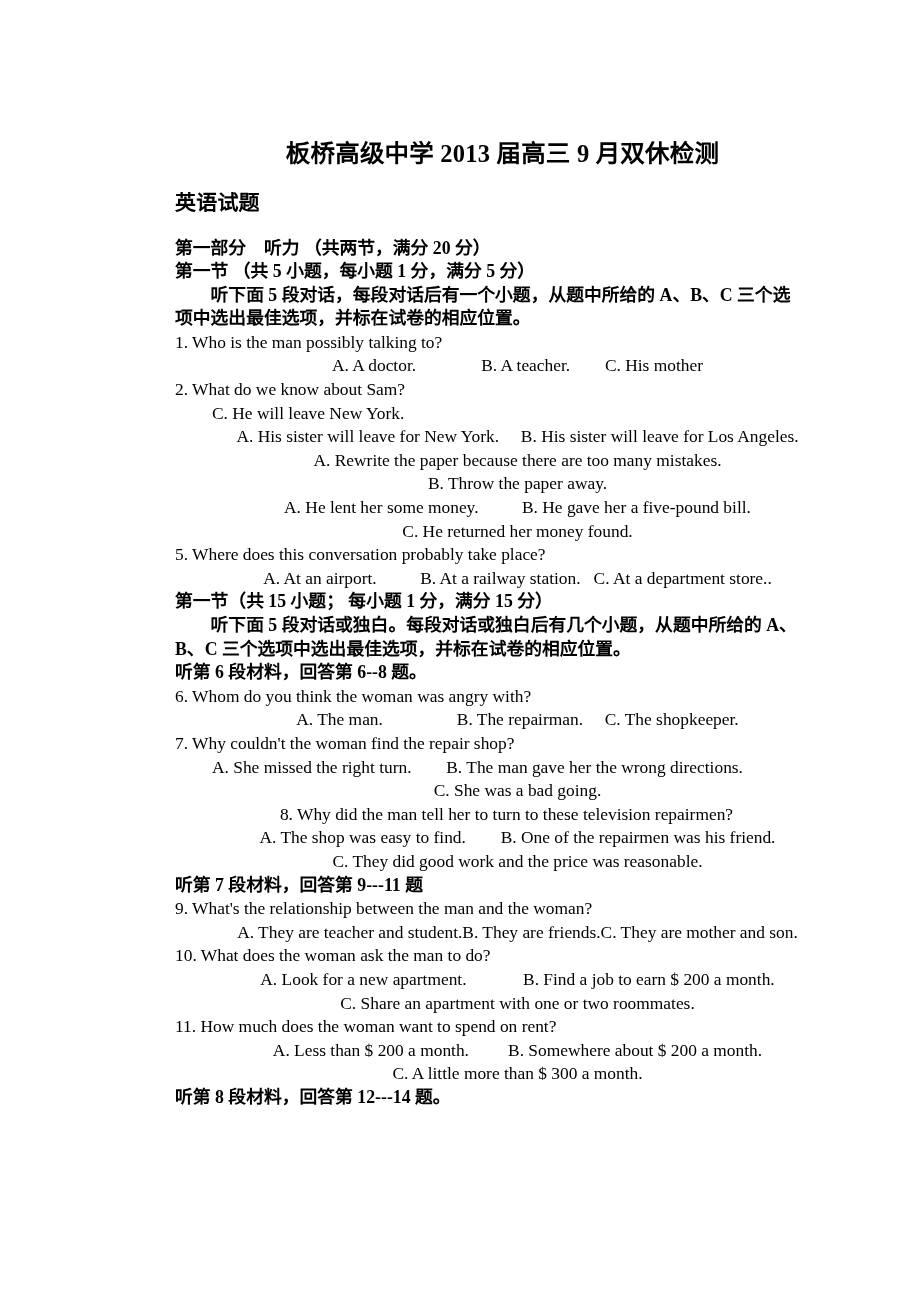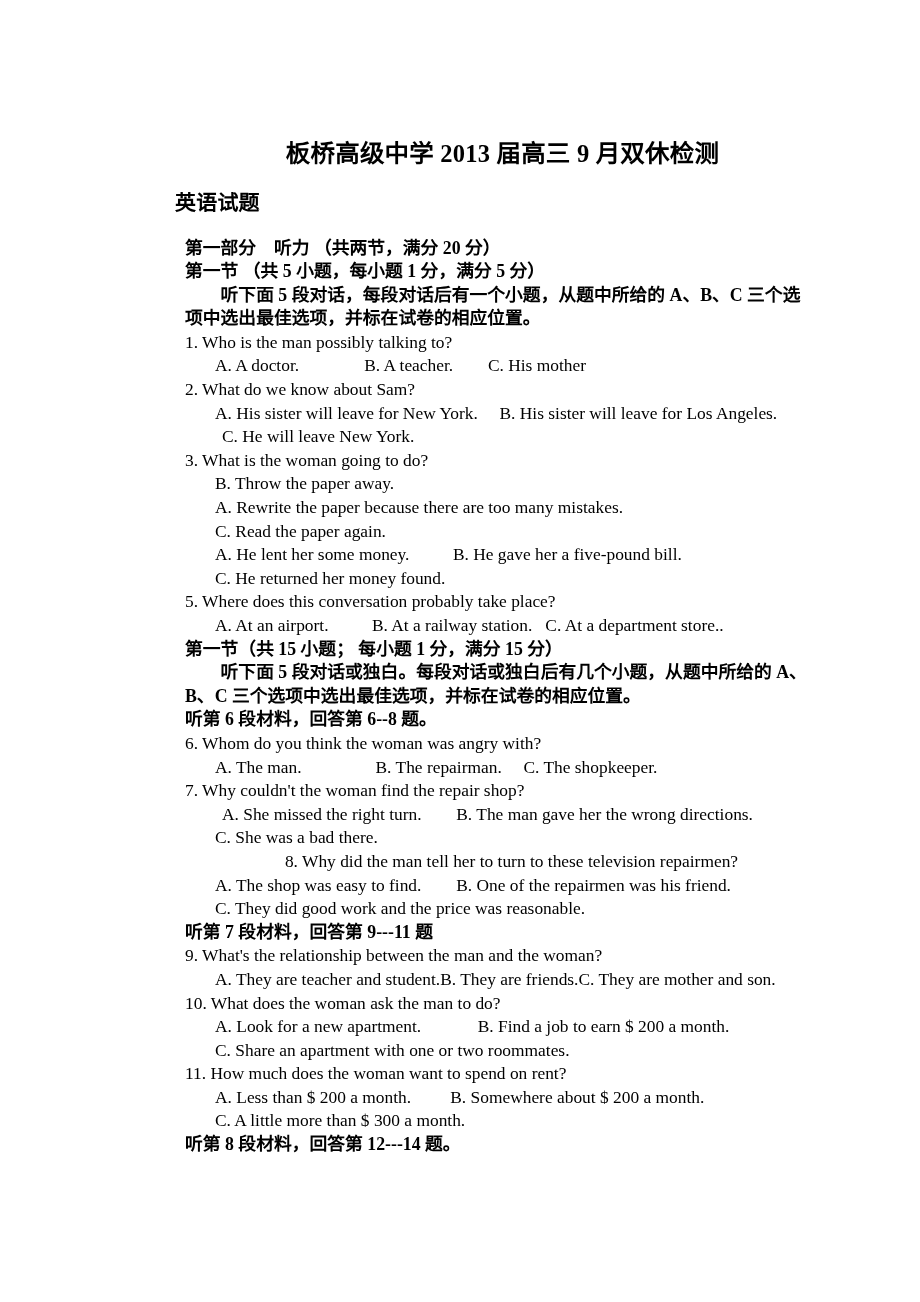--- a/index.html
+++ b/index.html
@@ -43,37 +43,36 @@
     font-weight: bold;
     font-size: 21px;
     line-height: 1;
     margin: 0;
     padding-top: 26px;
     letter-spacing: 0.2px;
   }
   
   .lines {
     margin-top: 23px;
-    margin-left: 10px;
   }
   .line {
     font-size: 17.4px;
     line-height: 23.6px;
     white-space: pre-wrap;
     margin: 0;
     text-align: left;
   }
   .line.cn {
     font-weight: bold;
     font-size: 17.8px;
   }
   
   .ind-0  { padding-left: 0; }
   .ind-q8 { padding-left: 8px; text-align: center; }
-  .ind-a  { padding-left: 30px; }
+  .ind-a  { padding-left: 30px; text-align: center; }
   .ind-a2 { padding-left: 37px; }
   .justify-cn {
     text-align: justify;
     text-justify: inter-ideograph;
   }
 </style>
 </head>
 <body>
 
 <div class="page">
@@ -90,48 +89,46 @@
       <p class="line cn ind-0">第一节 （共 5 小题，每小题 1 分，满分 5 分）</p>
 
       <p class="line cn ind-0 justify-cn">　　听下面 5 段对话，每段对话后有一个小题，从题中所给的 A、B、C 三个选</p>
 
       <p class="line cn ind-0">项中选出最佳选项，并标在试卷的相应位置。</p>
 
       <p class="line ind-0">1. Who is the man possibly talking to?</p>
       <p class="line ind-a">A. A doctor.               B. A teacher.        C. His mother</p>
 
       <p class="line ind-0">2. What do we know about Sam?</p>
+      <p class="line ind-a2">C. He will leave New York.</p>
       <p class="line ind-a">A. His sister will leave for New York.     B. His sister will leave for Los Angeles.</p>
-      <p class="line ind-a2">C. He will leave New York.</p>
 
-      <p class="line ind-0">3. What is the woman going to do?</p>
+      <p class="line ind-a">A. Rewrite the paper because there are too many mistakes.</p>
       <p class="line ind-a">B. Throw the paper away.</p>
-      <p class="line ind-a">A. Rewrite the paper because there are too many mistakes.</p>
-      <p class="line ind-a">C. Read the paper again.</p>
 
       <p class="line ind-a">A. He lent her some money.          B. He gave her a five-pound bill.</p>
       <p class="line ind-a">C. He returned her money found.</p>
 
       <p class="line ind-0">5. Where does this conversation probably take place?</p>
       <p class="line ind-a">A. At an airport.          B. At a railway station.   C. At a department store..</p>
 
       <p class="line cn ind-0">第一节（共 15 小题； 每小题 1 分，满分 15 分）</p>
 
       <p class="line cn ind-0 justify-cn">　　听下面 5 段对话或独白。每段对话或独白后有几个小题，从题中所给的 A、</p>
 
       <p class="line cn ind-0">B、C 三个选项中选出最佳选项，并标在试卷的相应位置。</p>
 
       <p class="line cn ind-0">听第 6 段材料，回答第 6--8 题。</p>
 
       <p class="line ind-0">6. Whom do you think the woman was angry with?</p>
       <p class="line ind-a">A. The man.                 B. The repairman.     C. The shopkeeper.</p>
 
       <p class="line ind-0">7. Why couldn't the woman find the repair shop?</p>
       <p class="line ind-a2">A. She missed the right turn.        B. The man gave her the wrong directions.</p>
-      <p class="line ind-a">C. She was a bad there.</p>
+      <p class="line ind-a">C. She was a bad going.</p>
 
       <p class="line ind-q8">8. Why did the man tell her to turn to these television repairmen?</p>
       <p class="line ind-a">A. The shop was easy to find.        B. One of the repairmen was his friend.</p>
       <p class="line ind-a">C. They did good work and the price was reasonable.</p>
 
       <p class="line cn ind-0">听第 7 段材料，回答第 9---11 题</p>
 
       <p class="line ind-0">9. What's the relationship between the man and the woman?</p>
       <p class="line ind-a">A. They are teacher and student.B. They are friends.C. They are mother and son.</p>
 

